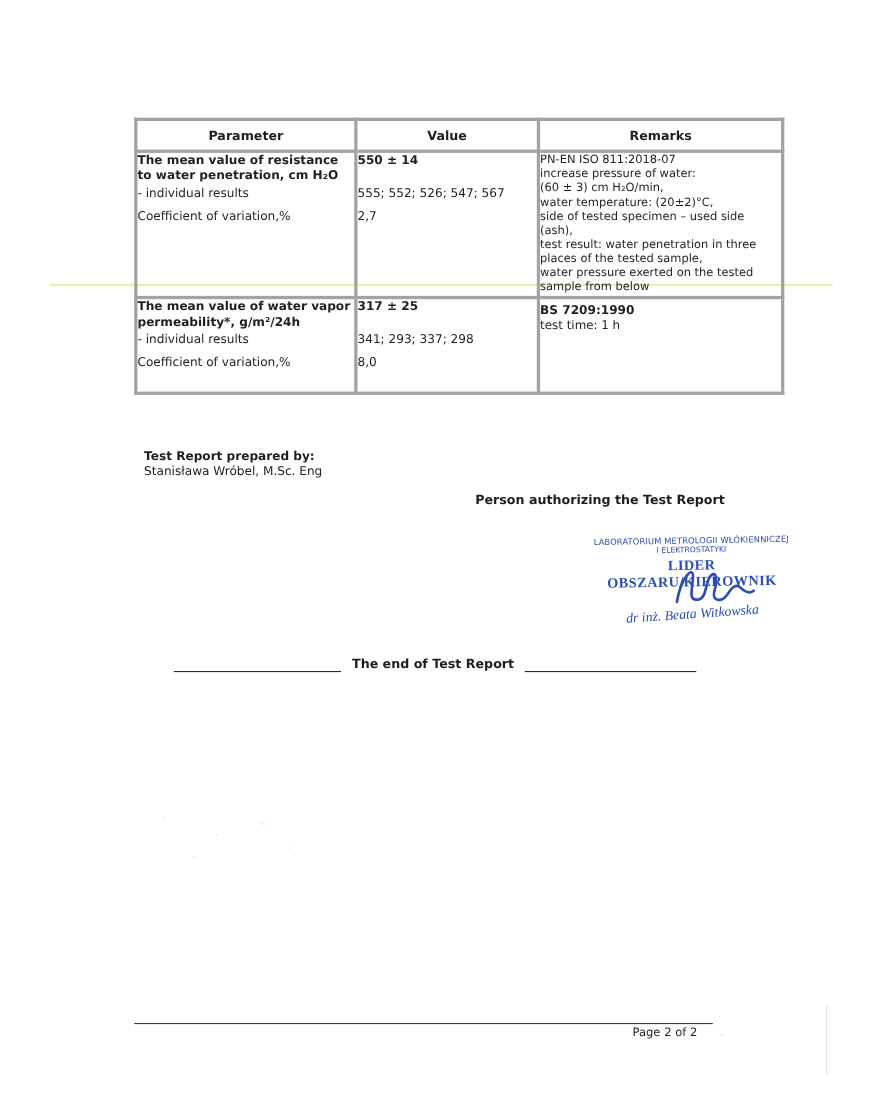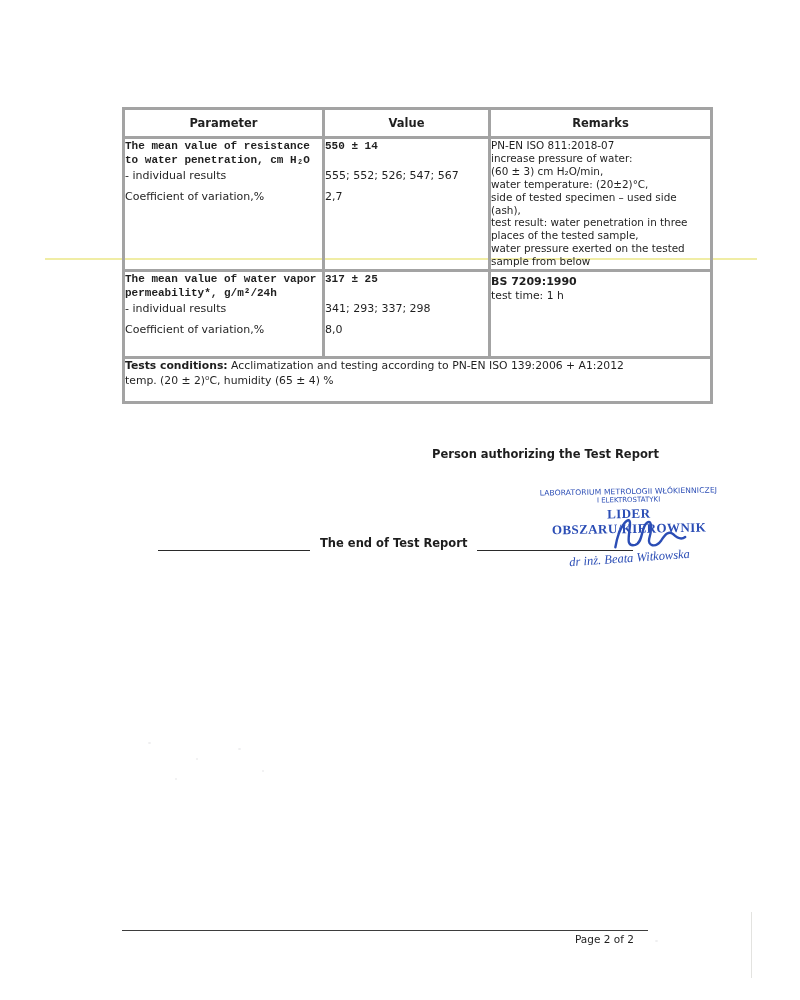--- a/index.html
+++ b/index.html
@@ -15,21 +15,21 @@
   .title{position:absolute;left:0;top:77px;width:800px;margin:0;text-align:center;
     font-size:13px;font-weight:bold;letter-spacing:.4px;}
   
   table.report{position:absolute;left:122px;top:107px;width:588px;z-index:2;
     border-collapse:collapse;table-layout:fixed;font-size:11px;color:#1f1f1f;}
   table.report th,table.report td{border:3px solid #a3a3a3;vertical-align:top;padding:0;}
   table.report th{height:26px;vertical-align:middle;text-align:center;font-size:11.5px;font-weight:bold;}
   td.pcell{padding:6px 6px 0 8px;}
   td.vcell{padding:6px 2px 0 2px;}
   td.rcell{padding:3px 4px 0 7px;}
-  .b1{min-height:28px;font-weight:bold;line-height:14px;white-space:pre-line;font-family:Liberation Mono, monospace;}
+  .b1{min-height:28px;font-weight:bold;line-height:14px;white-space:pre-line;}
   .b2{margin-top:2px;line-height:14px;}
   .b3{margin-top:7px;line-height:14px;}
   tr.row1 td{height:130px;}
   tr.row2 td{height:84px;}
   .remarks-block{font-size:10.4px;line-height:12.9px;white-space:pre-line;}
   .rem-bold{font-weight:bold;font-size:11px;line-height:14px;padding-top:3px;}
   .rem-line{font-size:10.8px;line-height:14px;}
   td.cond{height:42px;padding:5px 8px 0 8px;font-size:10.8px;line-height:14.5px;}
   .bold{font-weight:bold;}
   
@@ -38,21 +38,21 @@
   
   .stamp{position:absolute;left:533px;top:487px;width:192px;text-align:center;transform:rotate(-1deg);}
   .stamp .s1{font-size:7.6px;letter-spacing:.1px;line-height:9px;}
   .stamp .s2{font-size:7px;line-height:9px;}
   .stamp .s3{font-family:"Liberation Serif","DejaVu Serif",serif;font-weight:600;font-size:13px;
     letter-spacing:.4px;line-height:15px;margin-top:1px;}
   .stamp .sig-name{font-family:"Liberation Serif","DejaVu Serif",serif;font-style:italic;
     font-size:12.5px;margin-top:15px;transform:rotate(-3deg);}
   .sig-svg{position:absolute;left:78px;top:24px;}
   
-  .endline{position:absolute;left:158px;top:536px;display:flex;align-items:flex-end;gap:10px;z-index:2;justify-content:center;}
+  .endline{position:absolute;left:158px;top:596px;display:flex;align-items:flex-end;gap:10px;z-index:2;justify-content:center;}
   .endline .rule{height:13px;border-bottom:1.4px solid #2a2a2a;}
   .endline .rule.l{width:152px;}
   .endline .rule.r{width:156px;}
   .endline .txt{font-size:11.5px;font-weight:bold;line-height:15px;}
   
   .footer-rule{position:absolute;left:122px;top:930px;width:526px;height:1px;background:#3d3d3d;}
   .footer-left{position:absolute;left:124px;top:933px;font-size:10.5px;line-height:13px;}
   .footer-page{position:absolute;left:575px;top:933px;font-size:10.5px;}
 </style>
 </head>
@@ -119,29 +119,27 @@
         <td class="vcell">
           <div class="b1">317 ± 25</div>
           <div class="b2">341; 293; 337; 298</div>
           <div class="b3">8,0</div>
         </td>
         <td class="rcell">
           <div class="rem-bold">BS 7209:1990</div>
           <div class="rem-line">test time: 1 h</div>
         </td>
       </tr>
-      <tr>
-        <td class="cond" colspan="3">
-          <div><span class="bold">Tests conditions:</span><span> Acclimatization and testing according to PN-EN ISO 139:2006 + A1:2012</span></div>
-          <div>temp. (20 ± 2)⁰C, humidity (65 ± 4) %</div>
-        </td>
-      </tr>
     </tbody>
   </table>
 
+  <div class="prepared">
+    <div class="bold">Test Report prepared by:</div>
+    <div>Stanisława Wróbel, M.Sc. Eng</div>
+  </div>
 
   <div class="authorizing">Person authorizing the Test Report</div>
 
   <div class="stamp" style="color:#2b4db5;">
     <div class="s1">LABORATORIUM METROLOGII WŁÓKIENNICZEJ</div>
     <div class="s2">I ELEKTROSTATYKI</div>
     <div class="s3">LIDER OBSZARU/KIEROWNIK</div>
     <svg class="sig-svg" width="76" height="42" viewBox="0 0 76 42">
       <path d="M4 36 C8 14 20 2 19 14 C18 26 14 36 24 34 C32 32 30 16 36 12 C42 8 40 22 38 28 C36 35 44 38 50 30 C54 24 58 20 62 24 C66 28 70 30 74 27" fill="none" stroke="#2b4db5" stroke-width="2.4" stroke-linecap="round"></path>
     </svg>

